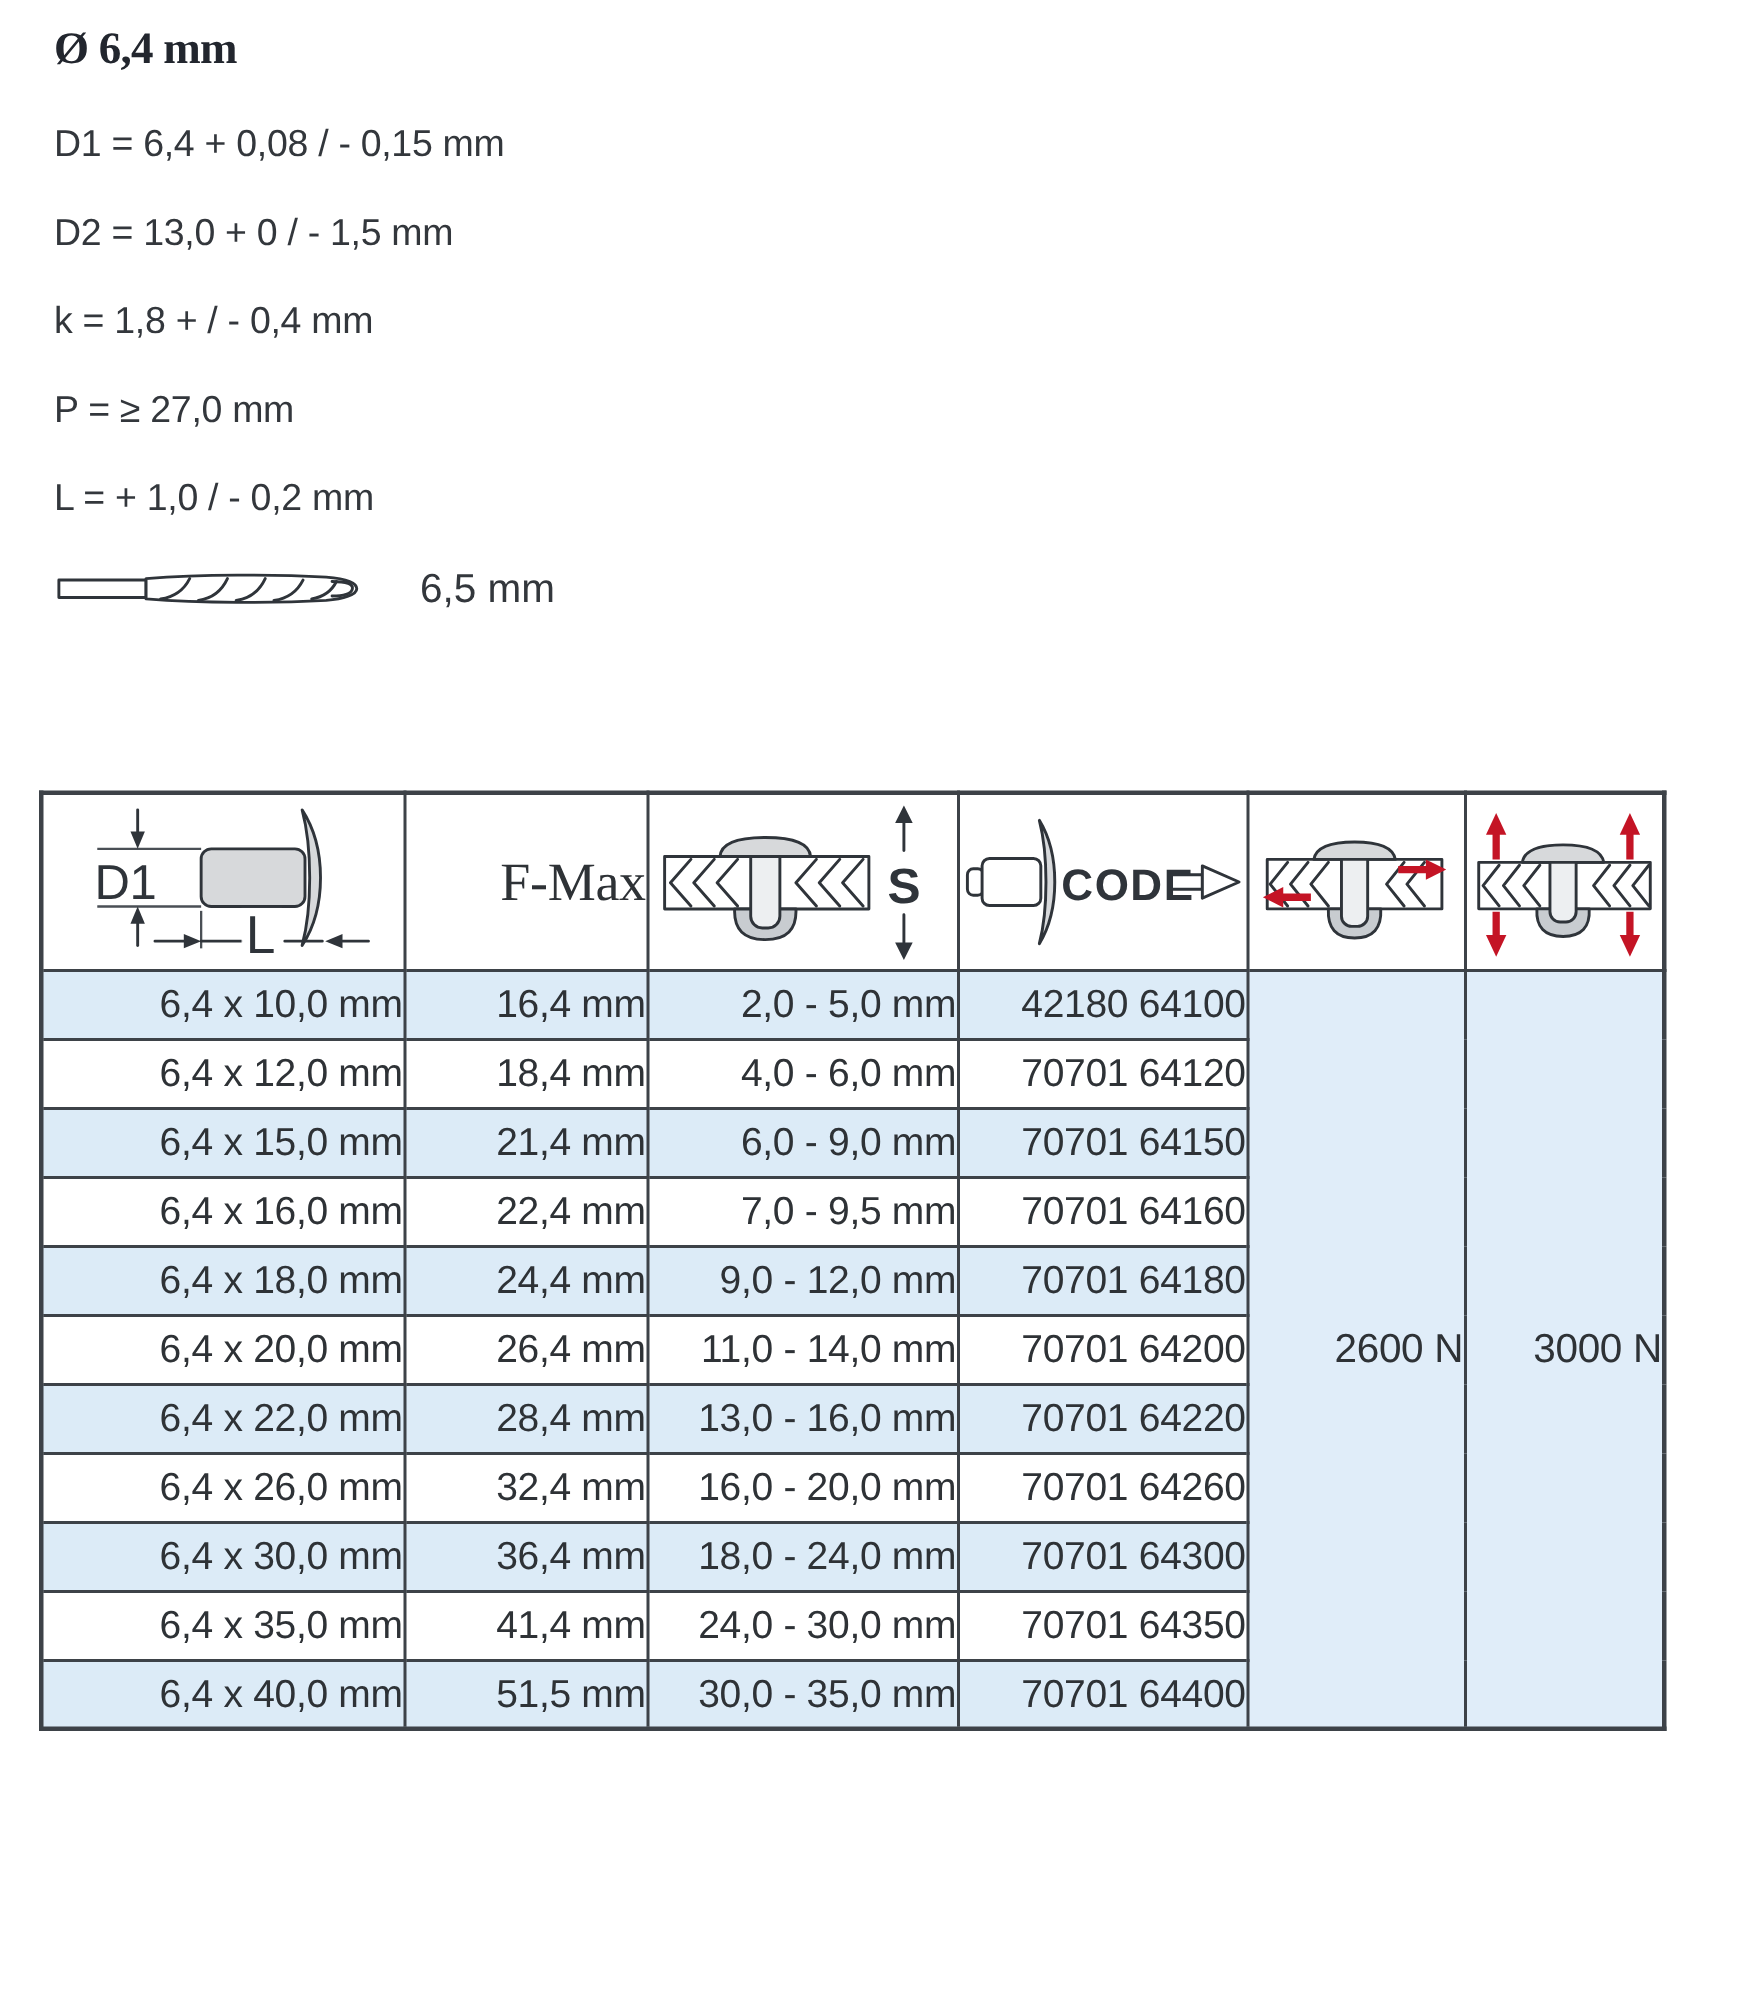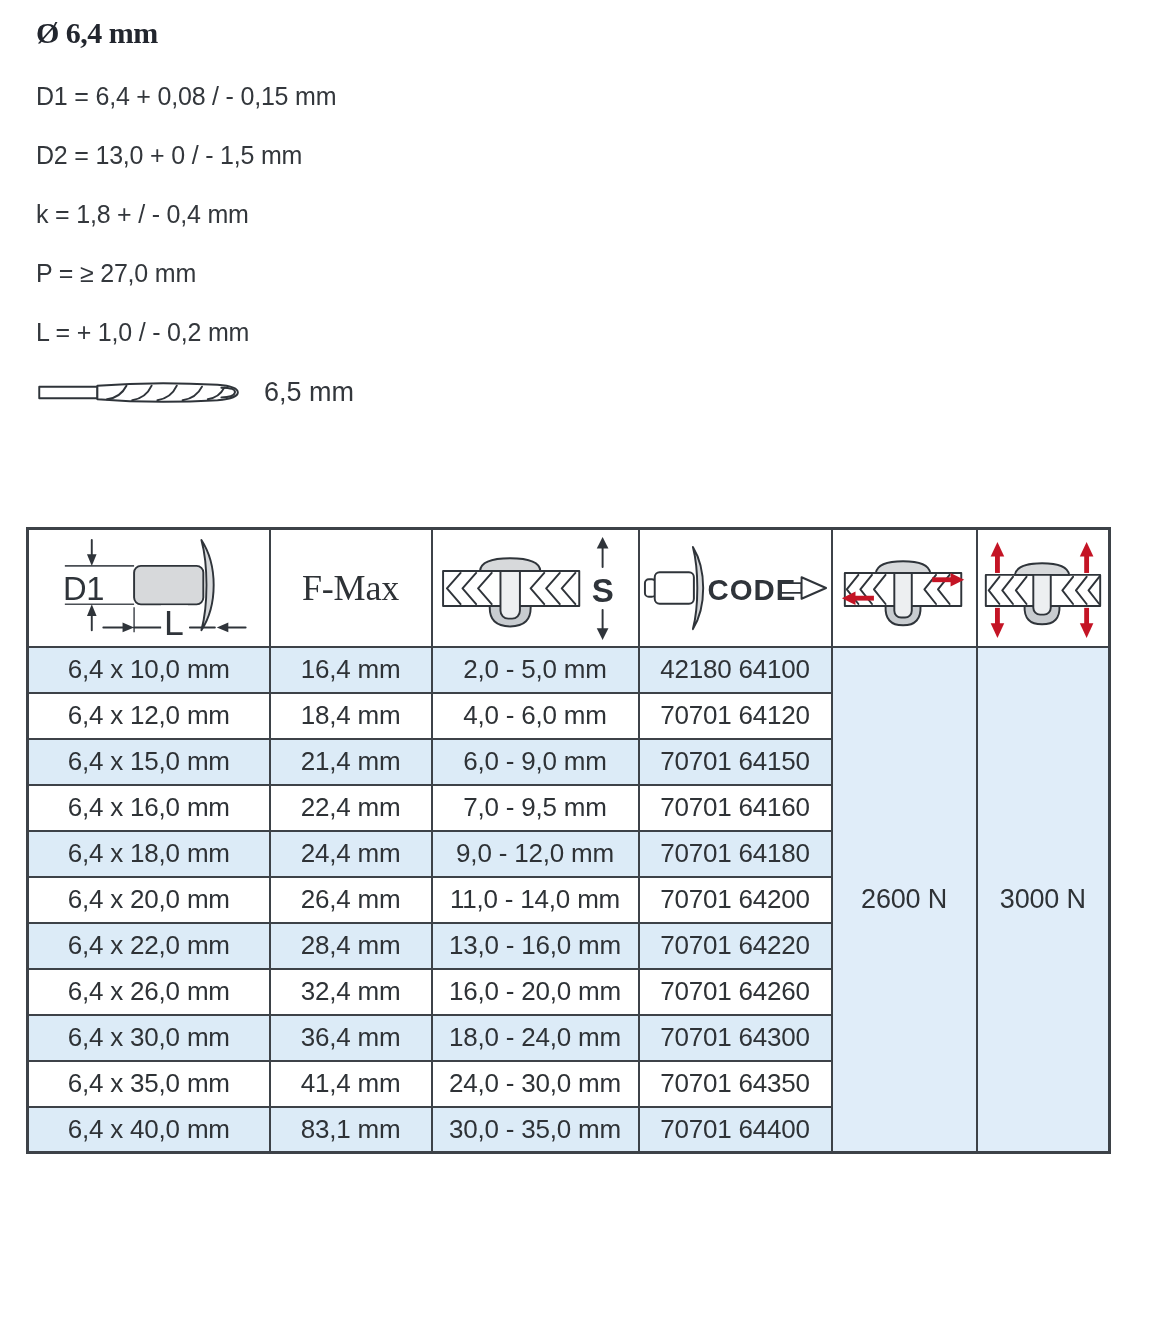--- a/index.html
+++ b/index.html
@@ -17,31 +17,31 @@
     color:var(--text-dark);position:relative;overflow:hidden;
   }
   .specs-block{position:absolute;left:36px;top:16px;}
   .page-title{
     font-size:30px;font-weight:bold;letter-spacing:-0.5px;
     color:#22262e;margin:0 0 32px 0;font-family:Liberation Serif, serif;
   }
   .spec-line{
     font-size:25px;letter-spacing:-0.2px;margin:0 0 30px 0;color:#33373c;
   }
-  .drill-row{display:flex;align-items:flex-end;gap:20px;margin-top:8px;}
+  .drill-row{display:flex;align-items:flex-end;gap:36px;margin-top:8px;}
   .drill-label{font-size:27px;color:#33373c;}
 
   .spec-table{
     position:absolute;left:26px;top:527px;
     border-collapse:collapse;table-layout:fixed;width:1082px;
     border:3px solid var(--border-dark);
   }
   .spec-table th,.spec-table td{
     border:2px solid var(--border-dark);
-    text-align:center;vertical-align:middle;padding:0;
+    text-align:right;vertical-align:middle;padding:0;
     font-size:26px;letter-spacing:-0.2px;color:var(--text-dark);
   }
   .spec-table thead tr{height:118px;}
   .spec-table tbody tr{height:46px;}
   .spec-table th{background:#ffffff;font-weight:normal;}
   .fmax-label{font-size:36px;font-family:Liberation Serif, serif;}
   tbody tr:nth-child(odd) td.stripe{background:var(--row-alt-blue);}
   tbody tr:nth-child(even) td.stripe{background:#ffffff;}
   td.span-cell{background:var(--span-cell-blue);font-size:27px;}
   svg{display:block;margin:0 auto;}
@@ -225,18 +225,18 @@
       <td class="stripe">70701 64300</td>
     </tr>
     <tr>
       <td class="stripe">6,4 x 35,0 mm</td>
       <td class="stripe">41,4 mm</td>
       <td class="stripe">24,0 - 30,0 mm</td>
       <td class="stripe">70701 64350</td>
     </tr>
     <tr>
       <td class="stripe">6,4 x 40,0 mm</td>
-      <td class="stripe">83,1 mm</td>
+      <td class="stripe">51,5 mm</td>
       <td class="stripe">30,0 - 35,0 mm</td>
       <td class="stripe">70701 64400</td>
     </tr>
   </tbody>
 </table>
 
 </body></html>

